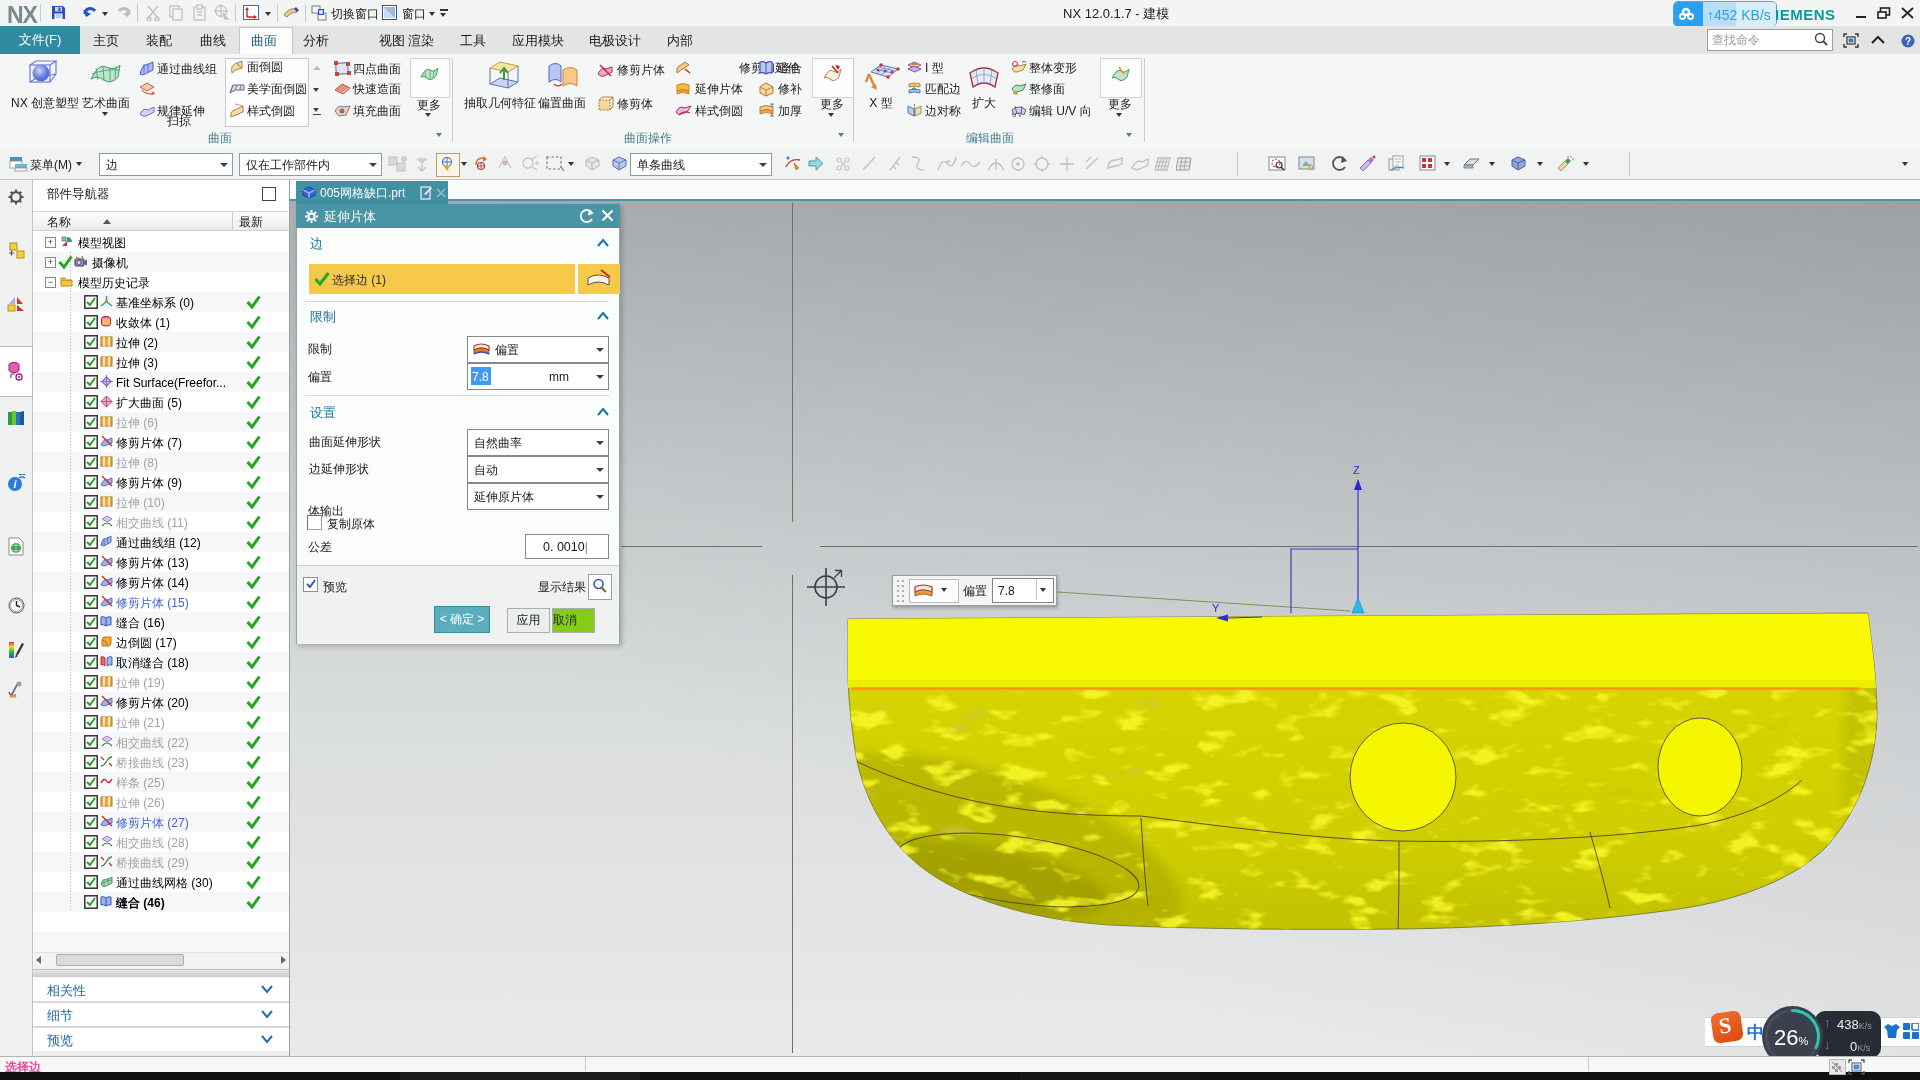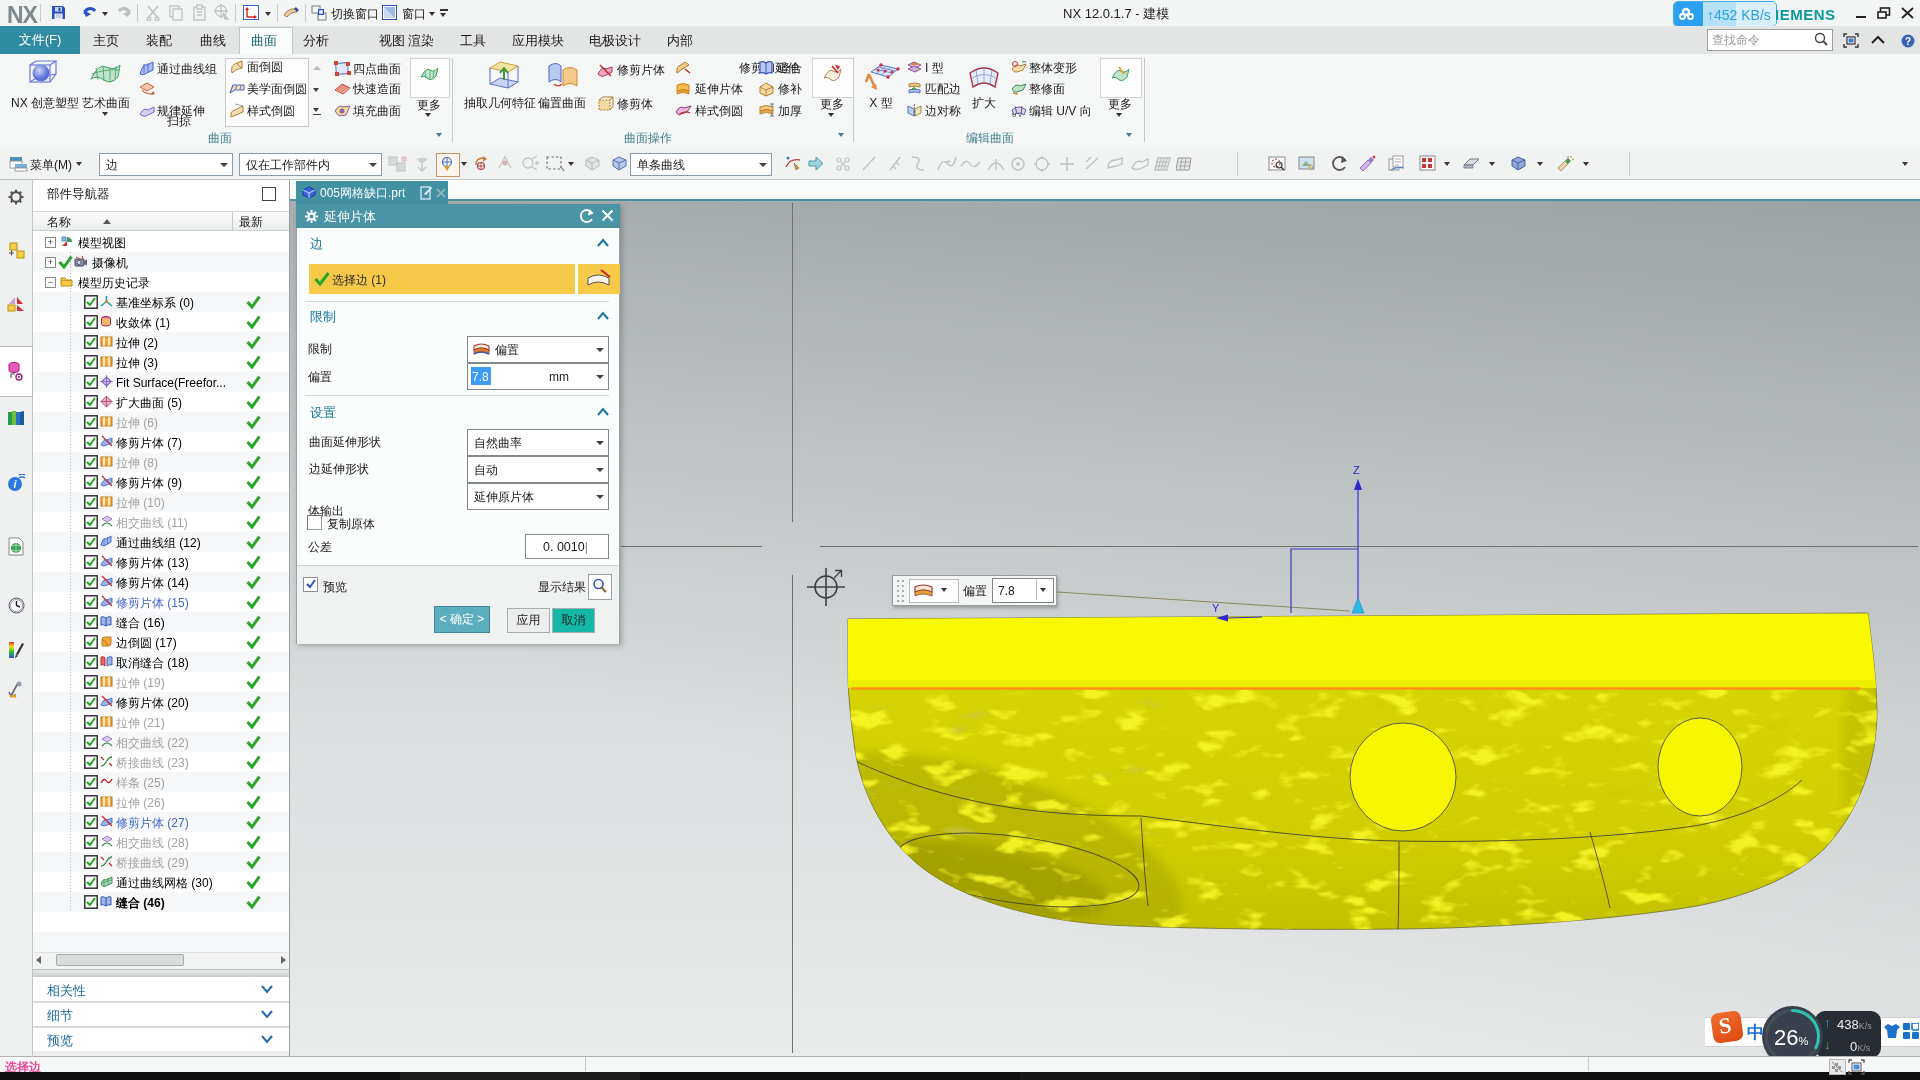--- a/index.html
+++ b/index.html
@@ -1278,21 +1278,21 @@
       </svg>
   <div class="tx" style="left:26px;top:353px;">预览</div>
   <div class="tx" style="left:241px;top:353px;">显示结果</div>
   <div class="a" style="left:291px;top:346px;width:22px;height:24px;background:#fff;border:1px solid #9aa0a2;"></div>
   <svg class="a" style="left:295px;top:350px" width="16" height="16">
         <circle cx="6.5" cy="6" r="4.5" fill="none" stroke="#3a55b8" stroke-width="1.6"></circle>
         <path d="M9.5 9.5 L14 14" stroke="#8a6a2a" stroke-width="2.2"></path>
       </svg>
   <div class="a" style="left:137px;top:378px;width:54px;height:25px;background:#5cadbd;border:1px solid #3a8a9a;color:#fff;font-size:12px;text-align:center;line-height:25px;">&lt; 确定 &gt;</div>
   <div class="a" style="left:210px;top:380px;width:41px;height:23px;background:#eceded;border:1px solid #a8aeb0;color:#222;font-size:12px;text-align:center;line-height:23px;">应用</div>
-  <div class="a" style="left:255px;top:380px;width:41px;height:23px;background:#14b8a6;border:1px solid #a8aeb0;color:#222;font-size:12px;text-align:center;line-height:23px;">取消</div>
+  <div class="a" style="left:255px;top:380px;width:41px;height:23px;background:#84cc16;border:1px solid #a8aeb0;color:#222;font-size:12px;text-align:left;line-height:23px;">取消</div>
  </div>
 </div>
 
 <div class="a" style="left:1705px;top:1017px;width:215px;height:28px;background:#fdfdfd;border-top:1px solid #d0d2d2;border-bottom:1px solid #d0d2d2;"></div>
 <div class="a" style="left:1712px;top:1012px;width:30px;height:30px;background:linear-gradient(160deg,#f07030,#dd4812);border-radius:7px;transform:rotate(-8deg);"></div>
 <div class="a" style="left:1719px;top:1013px;font-size:22px;font-weight:bold;color:#fff;transform:rotate(-8deg);font-family:'Liberation Serif',serif;">S</div>
 <div class="a" style="left:1747px;top:1021px;font-size:17px;font-weight:bold;color:#1a6fd4;">中</div>
 <svg class="a" style="left:1883px;top:1022px" width="18" height="18">
     <path d="M5 2 L9 4 L13 2 L17 5 L14 8 L13 16 L5 16 L4 8 L1 5 Z" fill="#1a72cc"></path>
   </svg>

